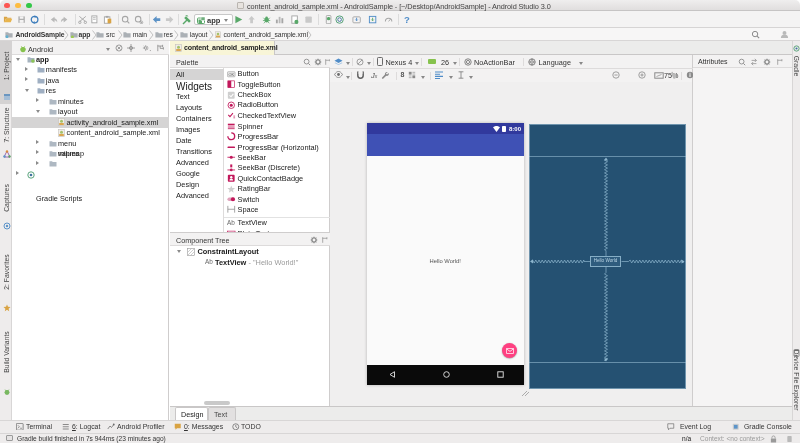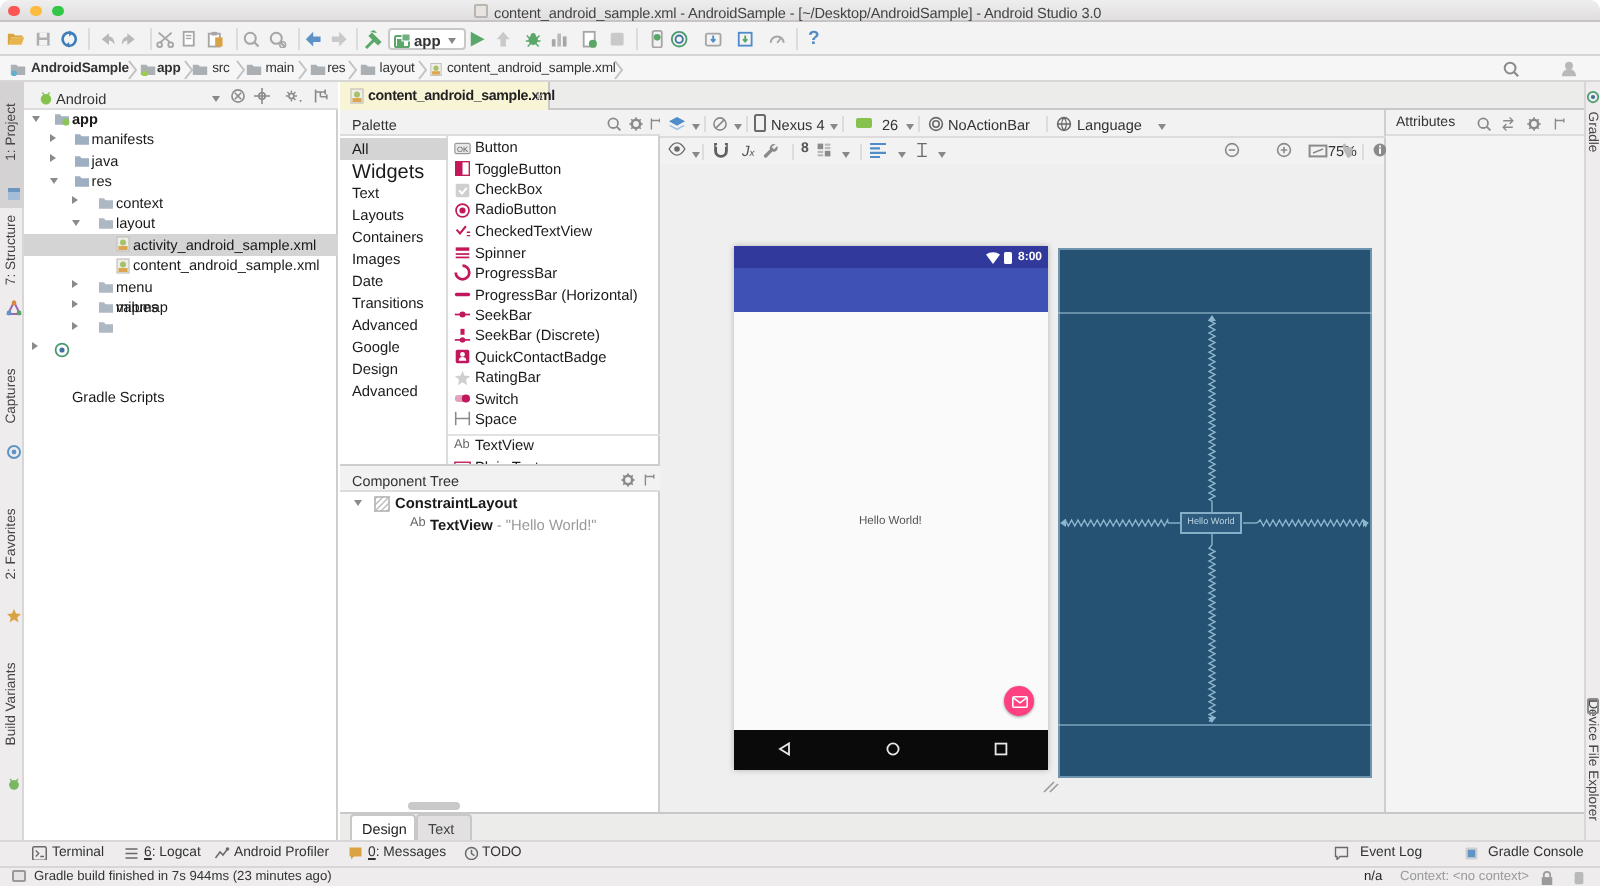--- a/index.html
+++ b/index.html
@@ -276,21 +276,21 @@
 <div class="abs lbl" style="left:45.8px;top:75.925px;font-size:7.3px;font-weight:normal;color:#1a1a1a;">java</div>
 <div class="abs" style="left:25.4px;top:89.17500000000001px;width:0;height:0;border-left:2.8px solid transparent;border-right:2.8px solid transparent;border-top:3.6px solid #8a8a8a;"></div>
 <svg class="ic" style="left:37px;top:87.275px;" width="8" height="7" viewBox="0 0 10 9">
     <path d="M0.5 1.5 h3.2 l1 1.2 h4.8 v5.5 h-9z" fill="#9fafc2"></path>
   </svg>
 <div class="abs lbl" style="left:45.8px;top:86.375px;font-size:7.3px;font-weight:normal;color:#1a1a1a;">res</div>
 <div class="abs" style="left:36px;top:98.22500000000001px;width:0;height:0;border-top:2.8px solid transparent;border-bottom:2.8px solid transparent;border-left:3.6px solid #8a8a8a;"></div>
 <svg class="ic" style="left:48.5px;top:97.72500000000001px;" width="8" height="7" viewBox="0 0 10 9">
     <path d="M0.5 1.5 h3.2 l1 1.2 h4.8 v5.5 h-9z" fill="#aeb8c2"></path>
   </svg>
-<div class="abs lbl" style="left:58px;top:96.825px;font-size:7.3px;font-weight:normal;color:#1a1a1a;">context</div>
+<div class="abs lbl" style="left:58px;top:96.825px;font-size:7.3px;font-weight:normal;color:#1a1a1a;">minutes</div>
 <div class="abs" style="left:36px;top:110.07500000000002px;width:0;height:0;border-left:2.8px solid transparent;border-right:2.8px solid transparent;border-top:3.6px solid #8a8a8a;"></div>
 <svg class="ic" style="left:48.5px;top:108.17500000000001px;" width="8" height="7" viewBox="0 0 10 9">
     <path d="M0.5 1.5 h3.2 l1 1.2 h4.8 v5.5 h-9z" fill="#aeb8c2"></path>
   </svg>
 <div class="abs lbl" style="left:58px;top:107.275px;font-size:7.3px;font-weight:normal;color:#1a1a1a;">layout</div>
 <div class="abs" style="left:12px;top:117.40000000000002px;width:157px;height:10.45px;background:#d5d4d4;"></div>
 <svg class="ic" style="left:57.5px;top:118.12500000000001px;" width="7" height="8" viewBox="0 0 7 8">
     <rect x="0.5" y="0.5" width="6" height="7" fill="#f0ede8" stroke="#c4c0ba" stroke-width="0.6"></rect>
     <circle cx="3.5" cy="3.2" r="1.5" fill="#a4c26a"></circle>
     <rect x="1.2" y="5" width="4.6" height="2" fill="#dCA64e"></rect>

